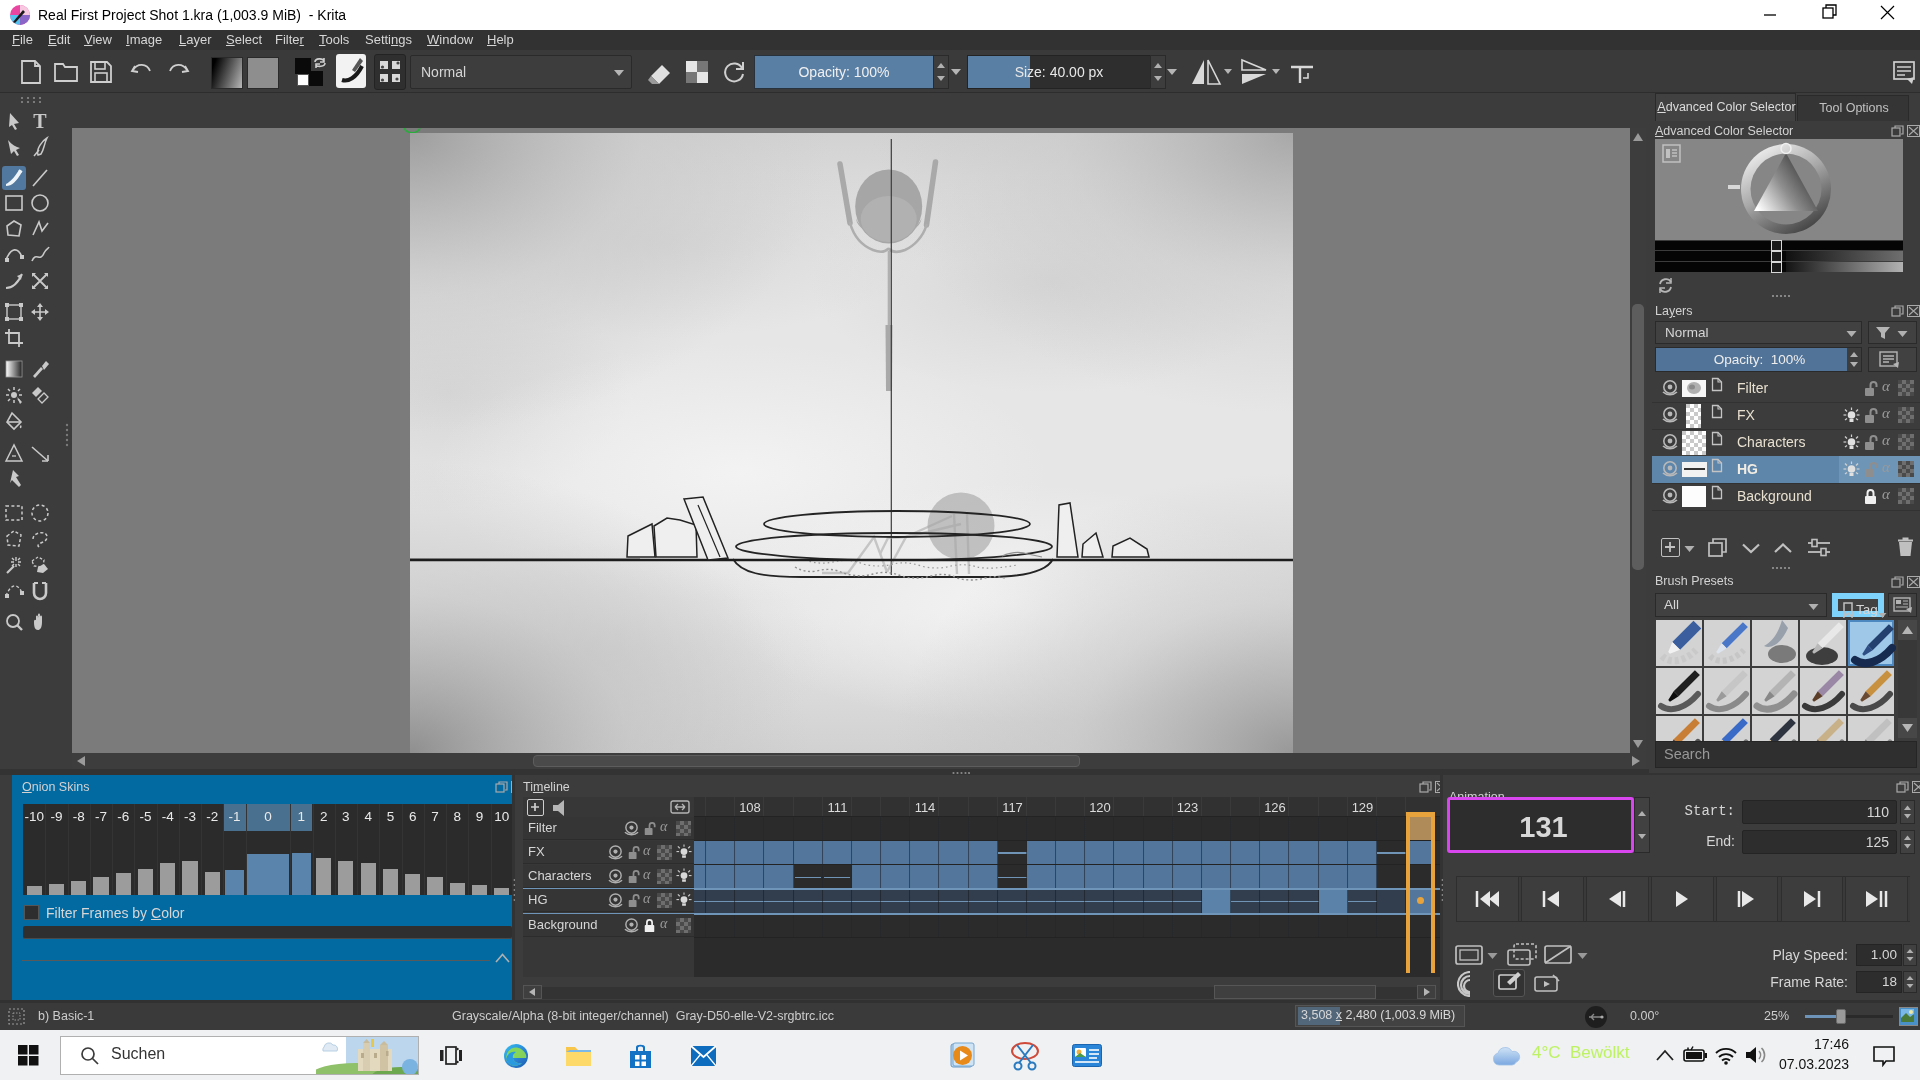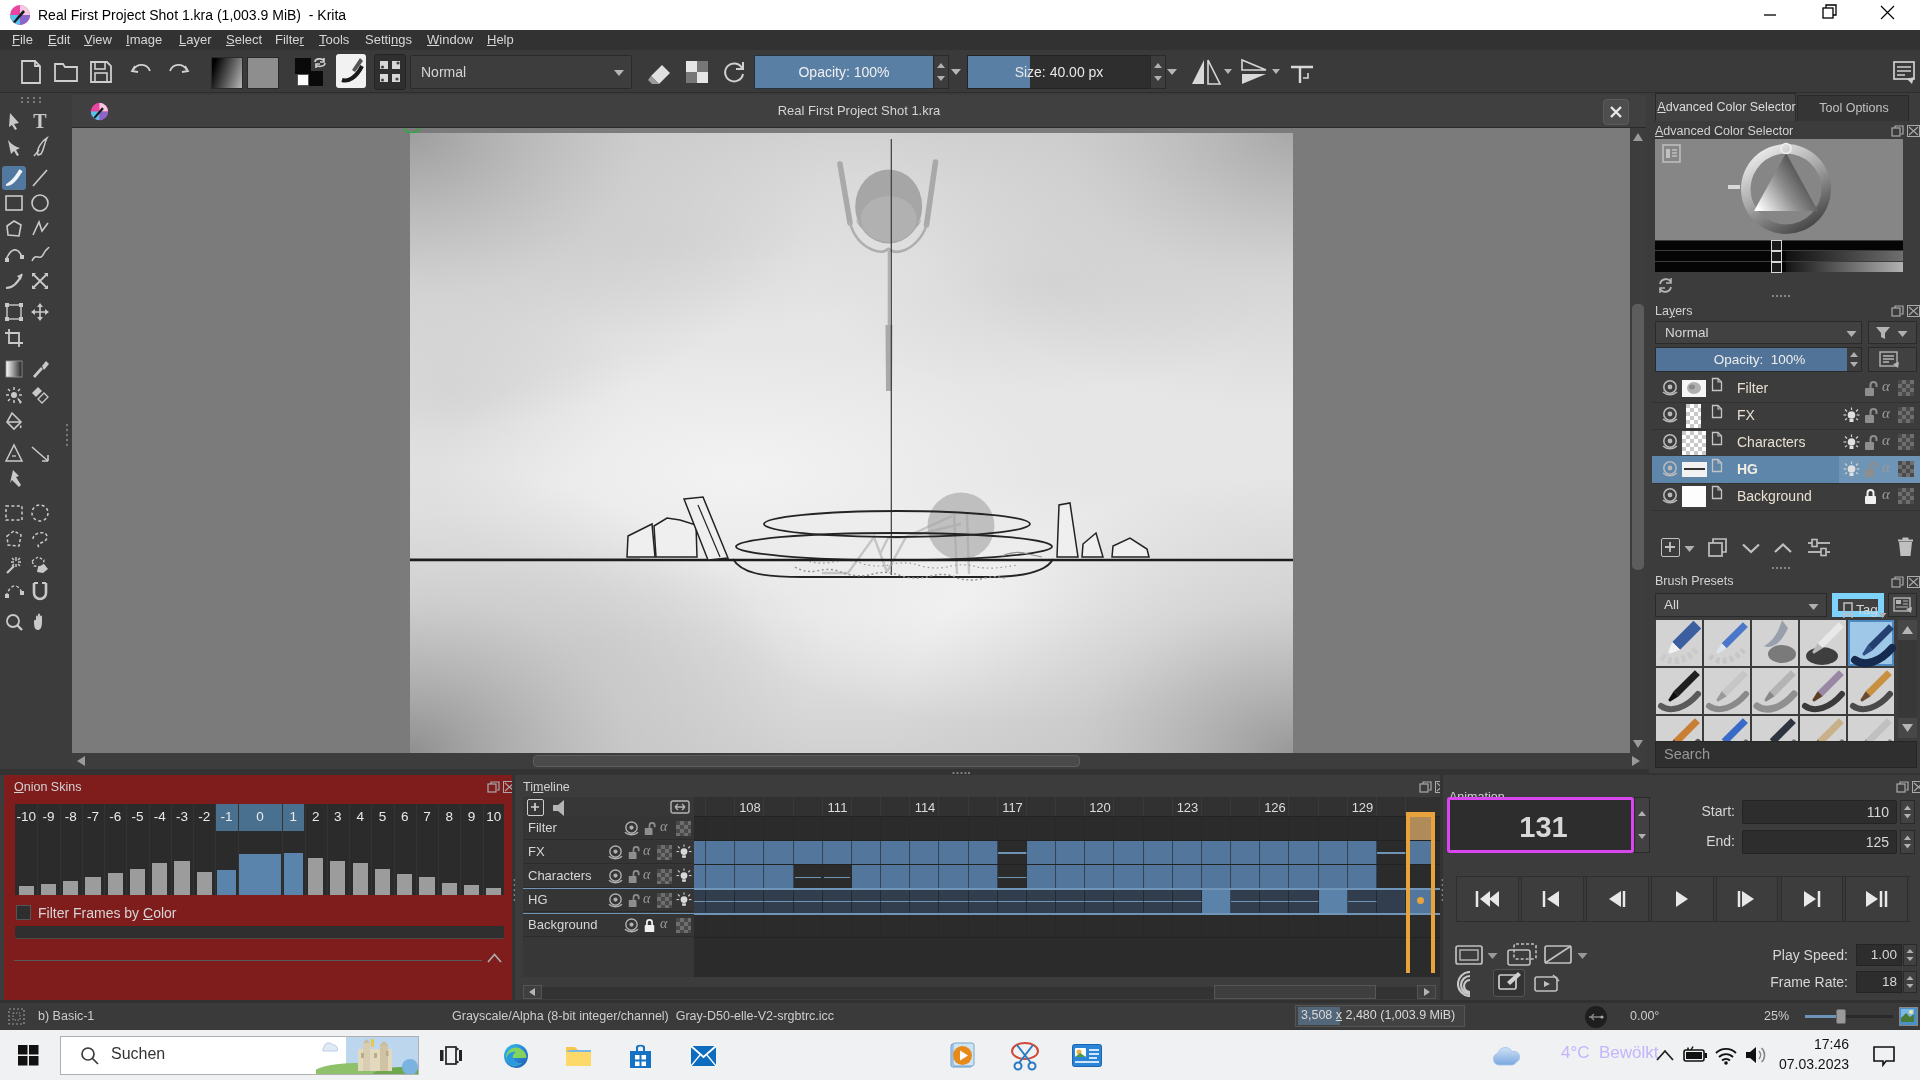--- a/index.html
+++ b/index.html
@@ -373,35 +373,20 @@
     <g fill="#7a7a7a">
           <circle cx="3" cy="2" r="1.2"></circle>
           <circle cx="3" cy="7" r="1.2"></circle>
           <circle cx="3" cy="12" r="1.2"></circle>
           <circle cx="3" cy="17" r="1.2"></circle>
           <circle cx="3" cy="22" r="1.2"></circle>
         </g>
   </svg>
 </div>
 
-<div class="abs" style="left:72px;top:95px;width:1574px;height:33px;background:#404040;border-bottom:1px solid #2a2a2a;box-sizing:border-box;">
-  <svg class="abs" style="left:18px;top:7px;" width="19" height="19" viewBox="0 0 22 22">
-    <circle cx="11" cy="11" r="10" fill="#e846a0"></circle>
-    <path d="M11 1 A10 10 0 0 1 21 11 L11 11 Z" fill="#f7c8e0"></path>
-    <path d="M1 11 A10 10 0 0 0 11 21 L11 11 Z" fill="#54c4ee"></path>
-    <path d="M21 11 A10 10 0 0 1 11 21 L11 11 Z" fill="#8a66c8"></path>
-    <path d="M4 18 L14 6 L16 8 L6 19 Z" fill="#1a1a1a"></path>
-  </svg>
-  <div class="abs" style="left:0;top:8px;width:1574px;text-align:center;font-size:13px;color:#d4d4d4;">Real First Project Shot 1.kra</div>
-  <div class="abs" style="left:1531px;top:4px;width:24px;height:24px;background:#4e4e4e;border:1px solid #5c5c5c;border-radius:4px;">
-    <svg width="24" height="24" viewBox="0 0 24 24">
-          <path d="M7 7 L17 17 M17 7 L7 17" stroke="#e8e8e8" stroke-width="2.4"></path>
-        </svg>
-  </div>
-</div>
 <div class="abs" style="left:72px;top:128px;width:1558px;height:625px;background:#7b7b7b;overflow:hidden;">
 
   <svg class="abs" style="left:330px;top:0px;" width="20" height="10" viewBox="0 0 20 10">
         <path d="M2 0 A 9 9 0 0 0 18 0" fill="none" stroke="#27ae3b" stroke-width="1.6"></path>
       </svg>
   <svg class="abs" style="left:338px;top:5px;" width="883" height="620" viewBox="0 0 883 620">
     <defs>
       <radialGradient id="vtl" cx="0" cy="0" r="1">
             <stop offset="0" stop-color="#9e9e9e"></stop>
             <stop offset="0.55" stop-color="#c8c8c8" stop-opacity="0.6"></stop>
@@ -1008,21 +993,21 @@
  <div class="abs" style="left:0;top:98px;width:19px;height:20px;background:#474747;">
           <svg width="19" height="20" viewBox="0 0 19 20">
             <path d="M9.5 14 L15 6 H4 Z" fill="#b5b5b5"></path>
           </svg>
         </div>
 </div>
 <div class="abs" style="left:6px;top:648px;width:262px;height:27px;background:#2f2f2f;border:1px solid #252525;box-sizing:border-box;">
  <div class="abs" style="left:8px;top:4px;font-size:14.5px;color:#989898;">Search</div>
       </div>
 </div>
-    <div class="abs" style="left:4px;top:775px;width:512px;height:225px;background:#7f1d1d;">
+    <div class="abs" style="left:12px;top:775px;width:512px;height:225px;background:#0369a1;">
 <div class="abs" style="left:10px;top:5px;font-size:12.5px;color:#d2d2d2;"><u>O</u>nion Skins</div>
 <svg class="abs" style="left:483px;top:6px;" width="13" height="12" viewBox="0 0 13 12">
         <rect x="1" y="3" width="8" height="8" fill="none" stroke="#aaa" stroke-width="1.2"></rect>
         <path d="M4 3 V1 H12 V9 H10" fill="none" stroke="#aaa" stroke-width="1.2"></path>
       </svg>
 <svg class="abs" style="left:499px;top:6px;" width="13" height="12" viewBox="0 0 13 12">
         <rect x="0.5" y="0.5" width="12" height="11" fill="none" stroke="#aaa" stroke-width="1"></rect>
         <path d="M2 2 L11 10 M11 2 L2 10" stroke="#aaa" stroke-width="1.1"></path>
       </svg>
 <div class="abs" style="left:11px;top:29px;width:489px;height:91px;background:#2b2b2b;"></div>
@@ -1306,21 +1291,21 @@
       </svg>
 <div class="abs" style="left:4px;top:22px;width:187px;height:56px;background:#2d2d2d;border:3px solid #d946ef;border-radius:3px;box-sizing:border-box;">
         <div class="abs" style="left:0;top:11px;width:187px;text-align:center;font-size:29px;font-weight:bold;color:#d8d8d8;">131</div>
       </div>
 <div class="abs" style="left:191px;top:22px;width:16px;height:56px;background:#414141;border:1px solid #2a2a2a;box-sizing:border-box;">
         <svg width="14" height="54" viewBox="0 0 14 54">
           <path d="M3 18 L7 13 L11 18 Z" fill="#b0b0b0"></path>
           <path d="M3 36 L7 41 L11 36 Z" fill="#b0b0b0"></path>
         </svg>
       </div>
-<div class="abs" style="left:222px;top:28px;width:70px;text-align:right;font-size:14px;color:#d6d6d6;">Start:</div>
+<div class="abs" style="left:222px;top:28px;width:70px;text-align:right;font-size:14px;color:#d6d6d6;font-family:Liberation Mono, monospace;">Start:</div>
 <div class="abs" style="left:299px;top:25px;width:155px;height:24px;background:#2d2d2d;border:1px solid #242424;border-radius:2px;box-sizing:border-box;">
         <div class="abs" style="left:0;top:3px;width:146px;text-align:right;font-size:14px;color:#d6d6d6;">110</div>
       </div>
 <div class="abs" style="left:457px;top:25px;width:15px;height:24px;background:#414141;border:1px solid #2a2a2a;box-sizing:border-box;">
         <svg width="13" height="22" viewBox="0 0 13 22">
           <path d="M3 9 L6.5 4.5 L10 9 Z" fill="#b0b0b0"></path>
           <path d="M3 13 L6.5 17.5 L10 13 Z" fill="#b0b0b0"></path>
         </svg>
       </div>
 <div class="abs" style="left:222px;top:58px;width:70px;text-align:right;font-size:14px;color:#d6d6d6;">End:</div>
@@ -1566,21 +1551,21 @@
 
   <svg class="abs" style="left:1492px;top:17px;" width="30" height="19" viewBox="0 0 30 19">
     <defs>
           <linearGradient id="cld" x1="0" y1="0" x2="0" y2="1">
             <stop offset="0" stop-color="#cfe2f6"></stop>
             <stop offset="1" stop-color="#7aa8e0"></stop>
           </linearGradient>
         </defs>
     <path d="M7 18 a6 6 0 0 1 -1 -11.8 a7.5 7.5 0 0 1 14 -1.5 a5.5 5.5 0 0 1 4 10.6 a4.5 4.5 0 0 1 -4 2.7 Z" fill="url(#cld)" stroke="#9ec0e8" stroke-width="0.8"></path>
   </svg>
-  <div class="abs" style="left:1532px;top:13px;font-size:17px;color:#c4b5fd;margin-left:29px;">4°C&nbsp; Bewölkt</div>
+  <div class="abs" style="left:1532px;top:13px;font-size:17px;color:#bef264;">4°C&nbsp; Bewölkt</div>
   <svg class="abs" style="left:1656px;top:19px;" width="18" height="12" viewBox="0 0 18 12">
         <path d="M1 11 L9 2 L17 11" fill="none" stroke="#222" stroke-width="1.8"></path>
       </svg>
   <svg class="abs" style="left:1683px;top:16px;" width="24" height="18" viewBox="0 0 24 18">
     <rect x="1" y="4" width="20" height="11" rx="2" fill="none" stroke="#111" stroke-width="1.6"></rect>
     <rect x="3" y="6" width="16" height="7" fill="#111"></rect>
     <rect x="21.5" y="7" width="2.5" height="5" fill="#111"></rect>
     <path d="M5 4 V1.5 M8 4 L10 0.5" stroke="#111" stroke-width="1.5"></path>
   </svg>
   <svg class="abs" style="left:1714px;top:15px;" width="24" height="20" viewBox="0 0 24 20">

